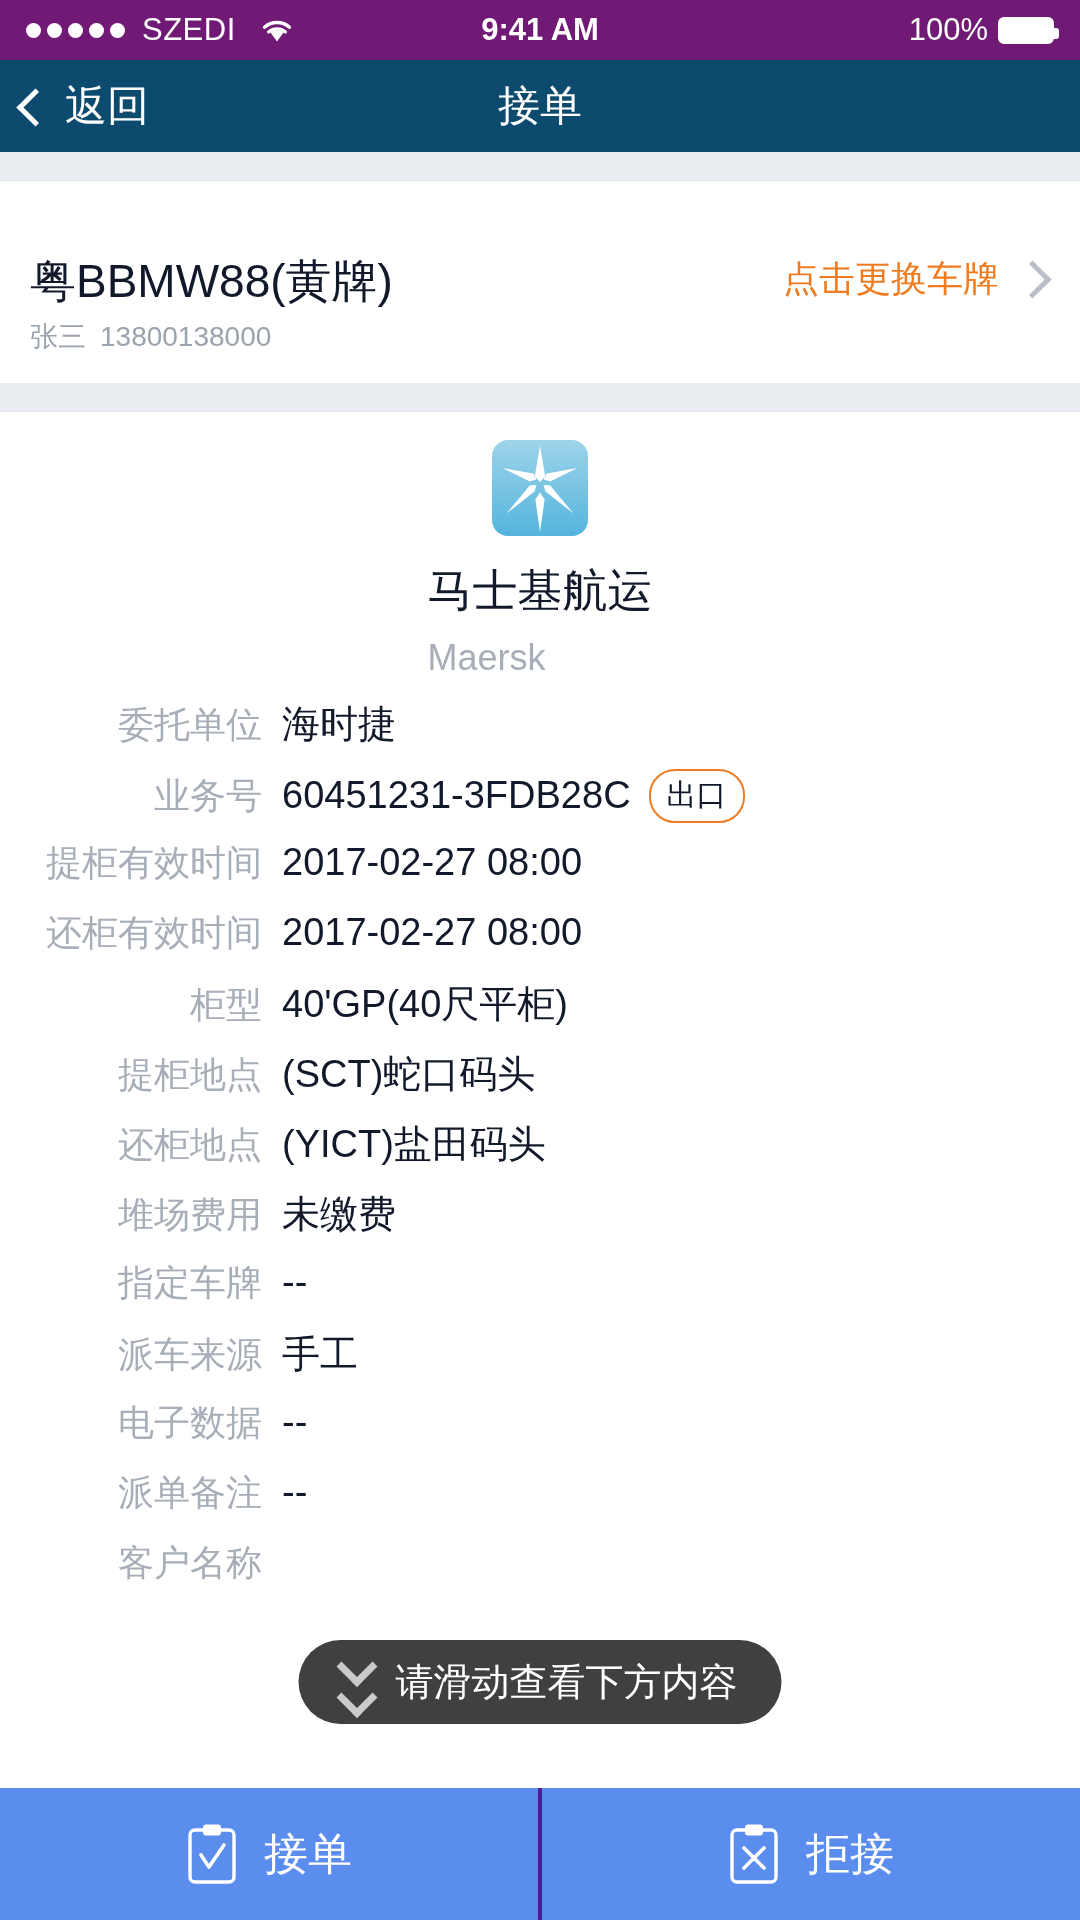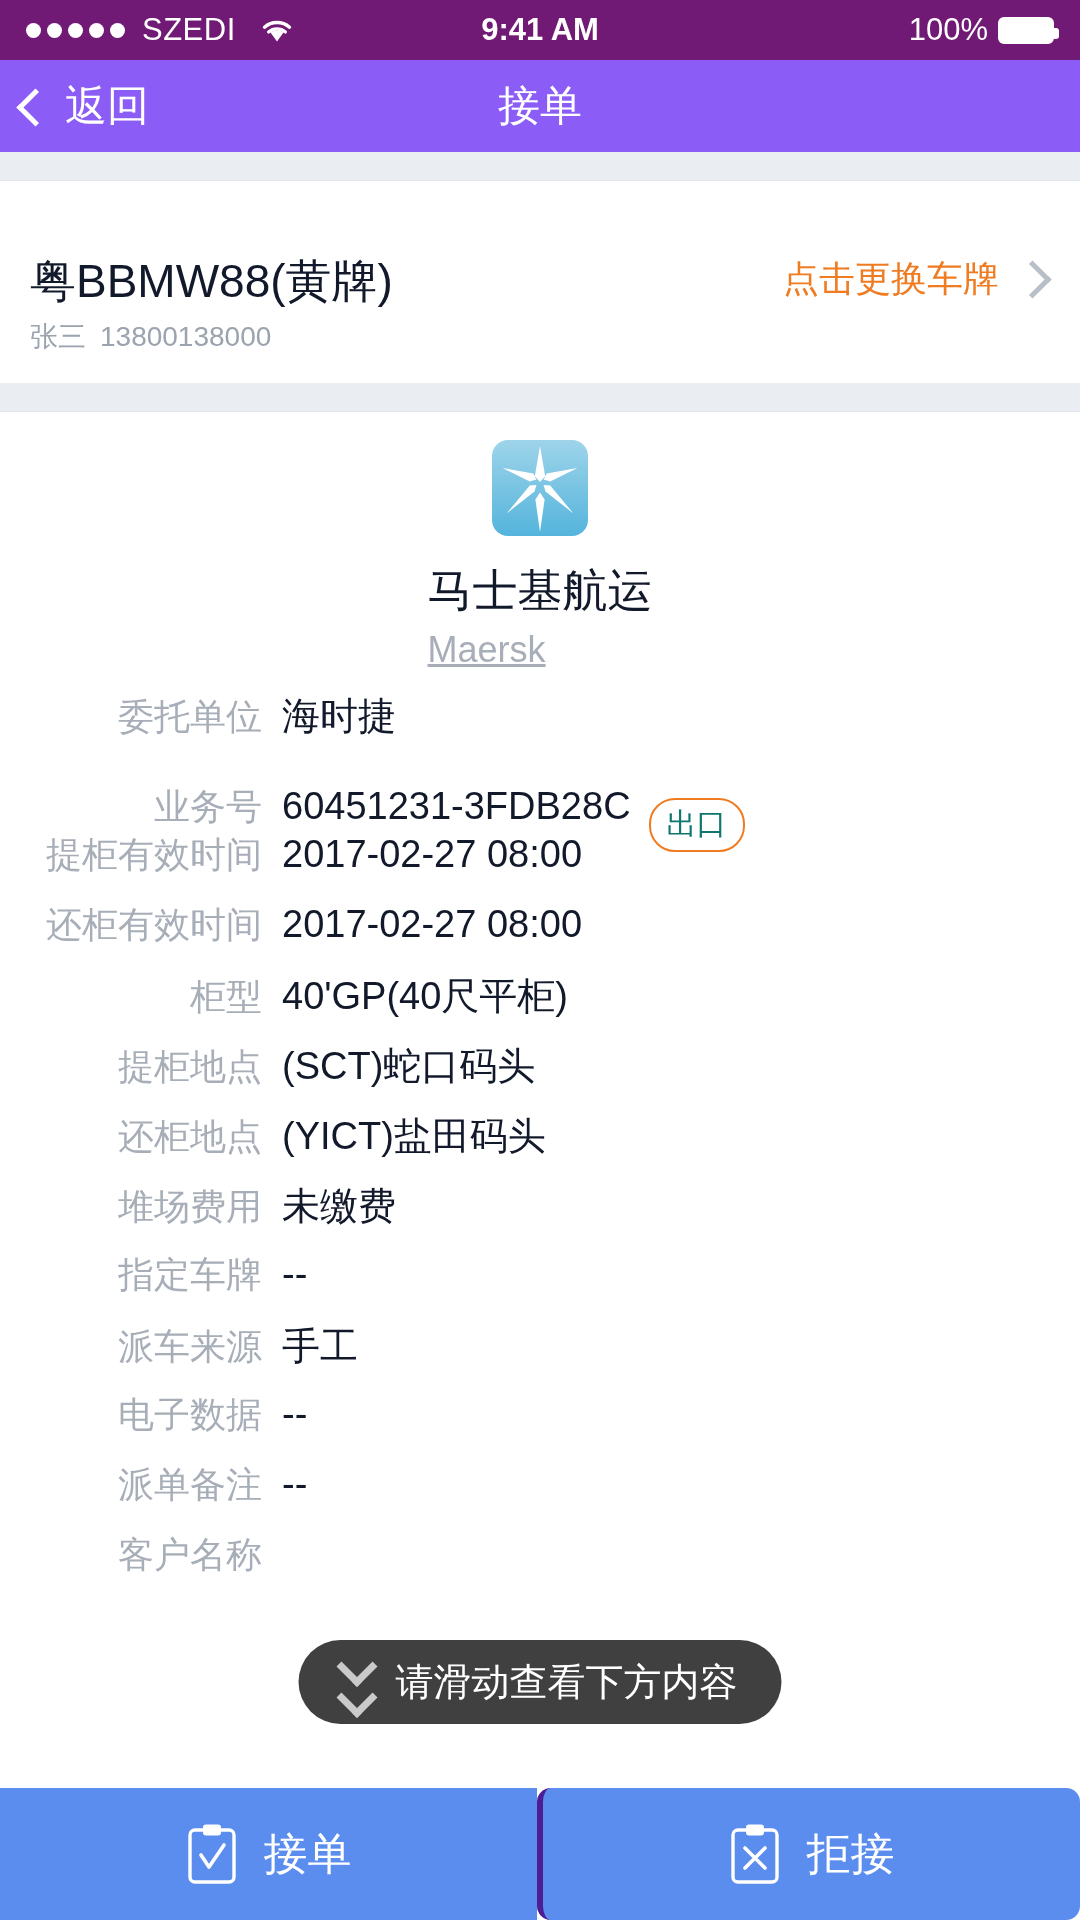--- a/index.html
+++ b/index.html
@@ -94,21 +94,21 @@
     top: 8px;
     width: 5px;
     height: 11px;
     background: #ffffff;
     border-radius: 0 3px 3px 0;
   }
 
   
   .navbar {
     height: 92px;
-    background: #8b5cf6;
+    background: #0c4a6e;
     color: #ffffff;
     position: relative;
     display: flex;
     align-items: center;
   }
   .nav-back {
     display: flex;
     align-items: center;
     gap: 16px;
     padding-left: 22px;
@@ -218,23 +218,22 @@
   .carrier-logo svg { display: block; }
   .carrier-names { display: flex; flex-direction: column; justify-content: center; }
   .carrier-cn {
     font-size: 45px;
     color: #12192b;
     line-height: 1.1;
   }
   .carrier-en {
     font-size: 36px;
     color: #a7aeb8;
-    margin-top: 16px;
+    margin-top: 24px;
     line-height: 1.05;
-    text-decoration: underline;
   }
 
   
   .details {
     padding: 14px 30px 0 30px;
   }
   .row {
     display: flex;
     align-items: baseline;
     height: 70px;
@@ -252,27 +251,26 @@
     color: #12192b;
     font-size: 38px;
     white-space: nowrap;
     display: flex;
     align-items: center;
     gap: 18px;
   }
   .badge-export {
     display: inline-block;
     border: 2px solid #f07c22;
-    color: #0f766e;
+    color: #0f172a;
     font-size: 30px;
     line-height: 1;
     padding: 9px 16px 11px 16px;
     border-radius: 26px;
     white-space: nowrap;
-    margin-top: 37px;
   }
 
   
   .scroll-hint {
     position: absolute;
     left: 50%;
     transform: translateX(-50%);
     bottom: 196px;
     background: #404040;
     color: #ffffff;
@@ -315,22 +313,21 @@
     flex: 1;
     background: #5b8def;
     color: #ffffff;
     display: flex;
     align-items: center;
     justify-content: center;
     gap: 26px;
     font-size: 44px;
   }
   .action-btn + .action-btn {
-    border-left: 6px solid #4c1d95;
-    border-radius: 14px;
+    border-left: 4px solid #4c1d95;
   }
   .clipboard-icon { display: block; }
 </style>
 </head>
 <body>
 
 <div class="phone">
 
   <div class="statusbar">
     <div class="sb-left">

